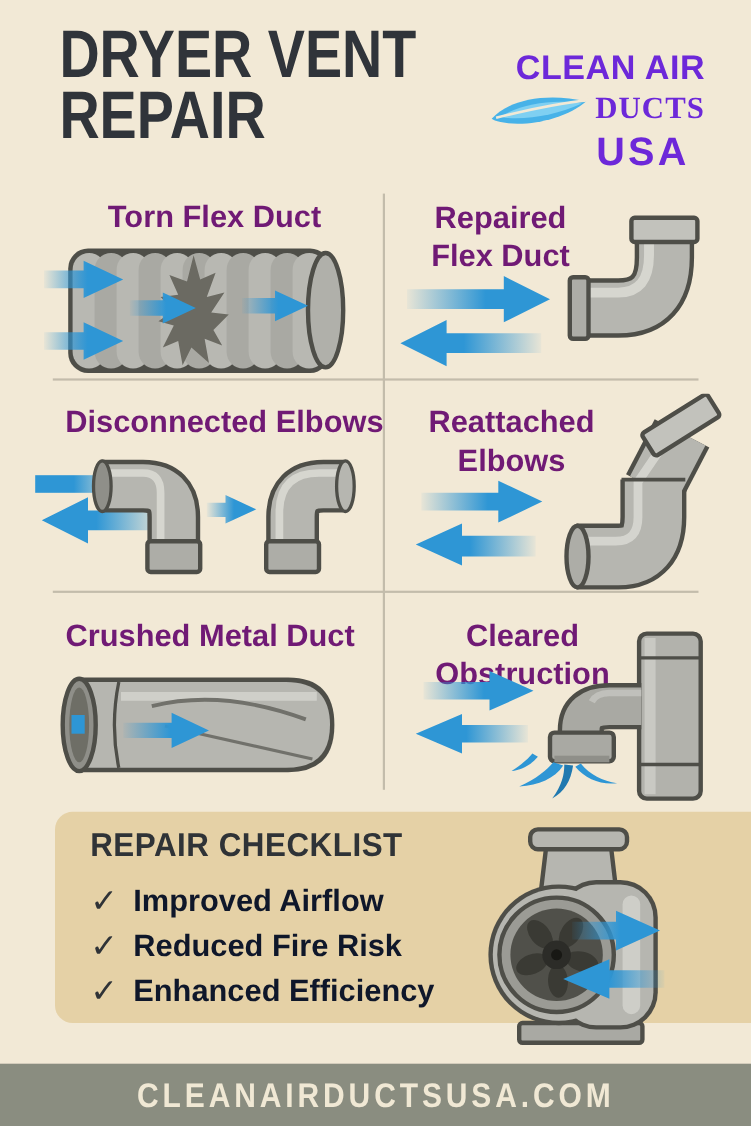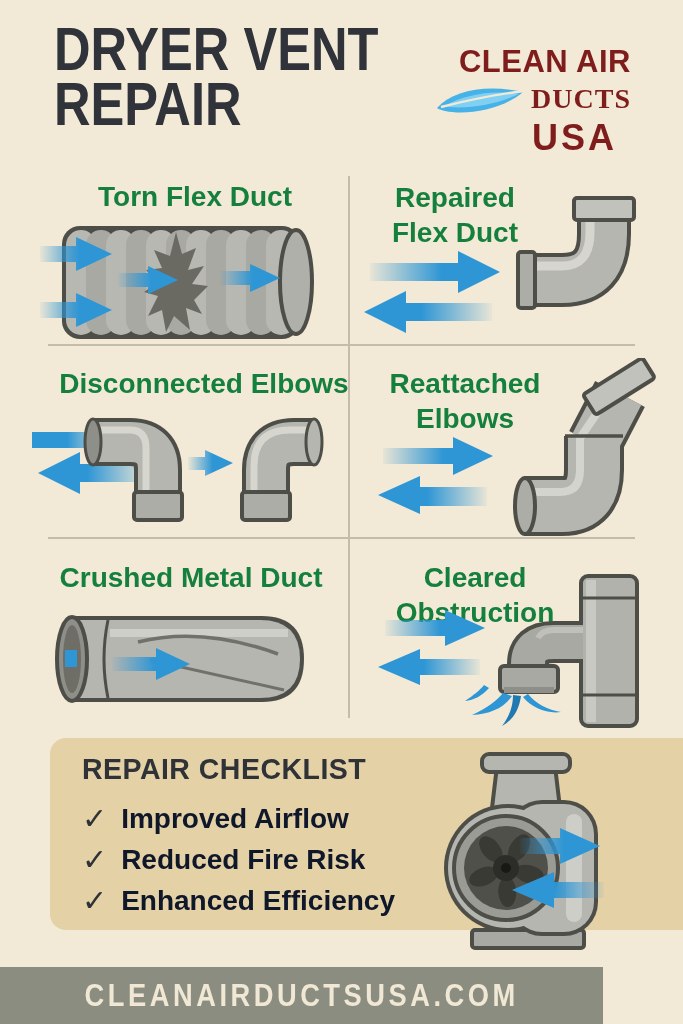--- a/index.html
+++ b/index.html
@@ -10,52 +10,52 @@
     color:#30343a;
   }
   
   .main-title {
     position:absolute; left:54px; top:22px;
     font-size:61px; line-height:55px; font-weight:800;
     letter-spacing:0px; color:#30343a;
     transform:scaleX(0.83); transform-origin:left top;
     white-space:nowrap;
   }
-  .logo { position:absolute; right:52px; top:44px; width:200px; color:#7f1d1d; }
+  .logo { position:absolute; right:42px; top:44px; width:200px; color:#6d28d9; }
   .logo-line1 { font-size:31px; font-weight:800; text-align:right; letter-spacing:0.5px; white-space:nowrap; }
   .logo-row2 { display:flex; justify-content:flex-end; align-items:center; margin-top:2px; }
   .logo-leaf { width:92px; height:34px; margin-right:4px; }
   .logo-line2 { font-size:28px; font-weight:800; letter-spacing:1px;font-family:Liberation Serif, serif; }
   .logo-line3 { font-size:36px; font-weight:800; letter-spacing:3px; text-align:right; padding-right:14px; margin-top:1px; }
   
   .divider-v { position:absolute; left:348px; top:176px; width:2px; height:542px; background:#c3bcab; }
   .divider-h { position:absolute; left:48px; width:587px; height:2px; background:#c3bcab; }
   .cell-title {
     position:absolute; font-size:28px; line-height:35px; font-weight:700;
-    color:#15803d; text-align:center;
+    color:#701a75; text-align:center;
   }
   .nowrap { white-space:nowrap; }
   .illus { position:absolute; }
   
   .panel {
     position:absolute; left:50px; top:738px; width:665px; height:192px;
     background:#e5d1a6; border-radius:16px;
   }
   .panel-title {
     position:absolute; left:32px; top:14px;
     font-size:30px; font-weight:800; letter-spacing:0.5px; color:#2f3337;
     transform:scaleX(0.95); transform-origin:left top; white-space:nowrap;
   }
   .panel-items { position:absolute; left:32px; top:60px; }
   .panel-item { display:flex; align-items:center; height:41px; }
   .check { font-size:30px; font-weight:400; margin-right:14px; color:#2f3337; }
   .item-label { font-size:28px; font-weight:700; color:#0f172a; white-space:nowrap; }
   
   .footer {
-    position:absolute; left:0; top:967px; width:603px; height:57px;
+    position:absolute; left:0; top:967px; width:683px; height:57px;
     background:#8a8d80; text-align:center;
   }
   .footer-text {
     display:inline-block; line-height:57px; font-size:31px; font-weight:700;
     letter-spacing:4px; color:#f0e8d4; transform:scaleX(0.88);
     white-space:nowrap;
   }
 </style>
 </head>
 <body>

